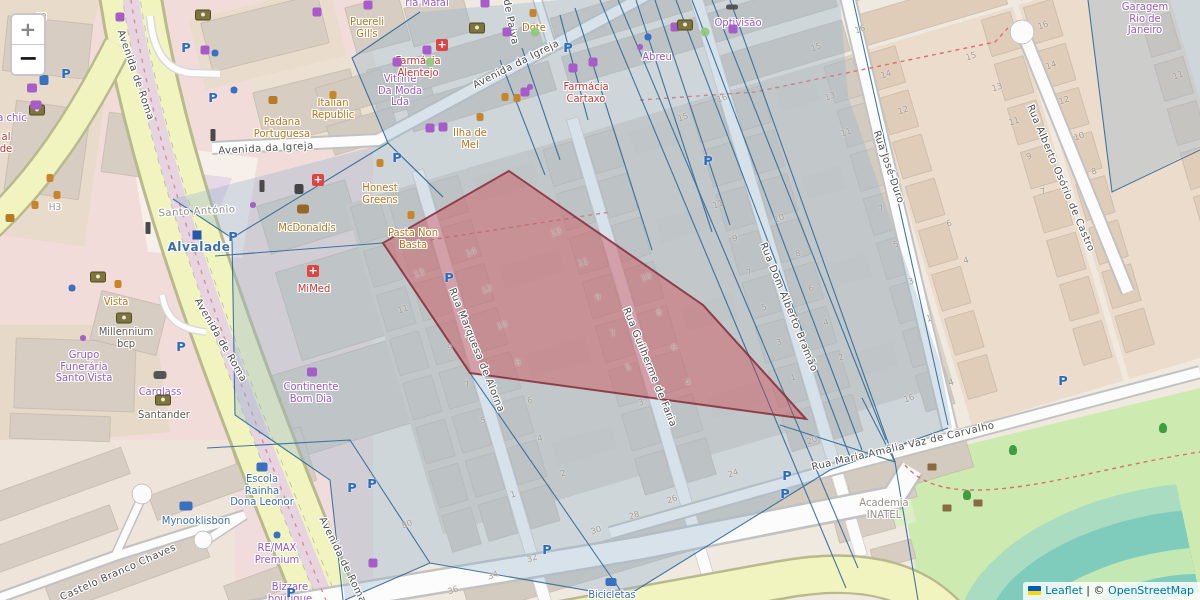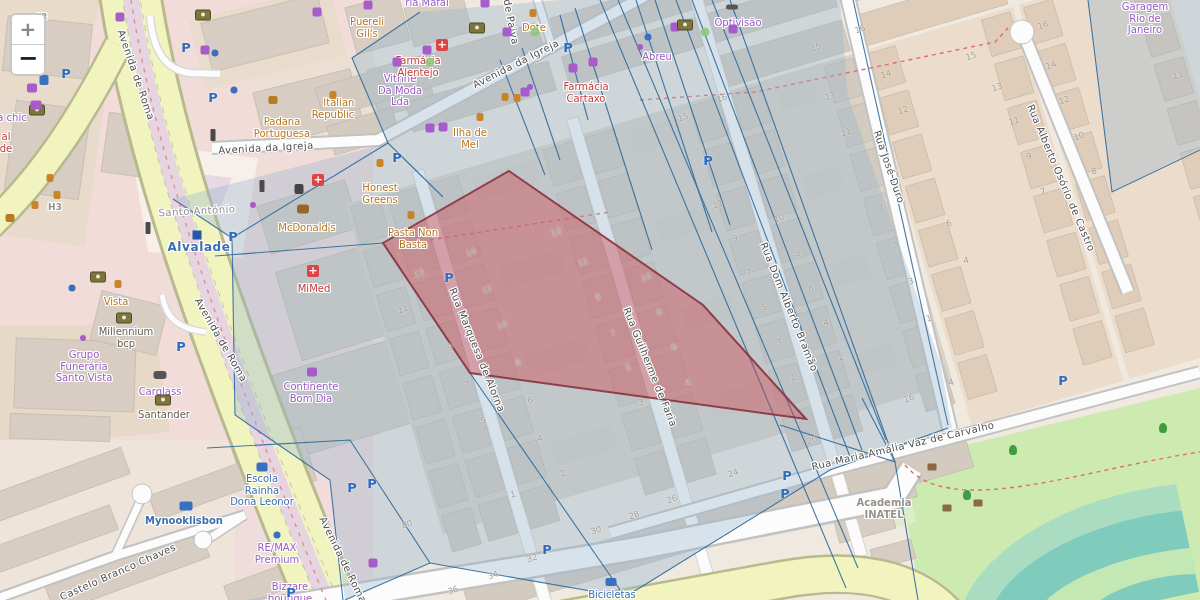--- a/index.html
+++ b/index.html
@@ -10,21 +10,21 @@
   .lbl{position:absolute;font-size:10px;line-height:1.15;text-align:center;white-space:nowrap;
        pointer-events:none;
        text-shadow:1px 0 0 #fff,-1px 0 0 #fff,0 1px 0 #fff,0 -1px 0 #fff,1px 1px 0 #fff,-1px -1px 0 #fff,1px -1px 0 #fff,-1px 1px 0 #fff;}
   .c-street{color:#4e4e4e;letter-spacing:.5px;}
   .c-muted{color:#8d8d8d;}
   .c-blue{color:#3b6fb0;}
   .c-purple{color:#9a5bc4;}
   .c-red{color:#c43a3a;}
   .c-orange{color:#b8761d;}
   .c-dark{color:#635d52;}
-  .c-gray{color:#97928a;font-weight:bold;}
+  .c-gray{color:#97928a;}
   .bold{font-weight:bold;letter-spacing:.6px;}
   .num{position:absolute;font-size:8.5px;color:#a49d94;transform:translate(-50%,-50%) rotate(-17deg);
        pointer-events:none;text-shadow:0 0 2px #fff;}
   .i{position:absolute;transform:translate(-50%,-50%);pointer-events:none;}
   .i-parking{color:#2e6cc0;font-weight:700;font-size:13px;text-shadow:0 0 2px #fff;}
   .i-pharmacy{width:12px;height:12px;background:#dd4444;border-radius:2px;color:#fff;
        font-size:11px;font-weight:700;line-height:11px;text-align:center;}
   .i-shop{width:9px;height:9px;background:#a75cc9;border-radius:2px;}
   .i-dot-blue{width:7px;height:7px;background:#3a70c0;border-radius:50%;}
   .i-dot-purple{width:6px;height:6px;background:#a75cc9;border-radius:50%;}
@@ -346,21 +346,21 @@
       <div class="lbl c-street" style="left: 650px; top: 367px; transform: translate(-50%, -50%) rotate(68deg);">Rua Guilherme de Faria</div>
       <div class="lbl c-street" style="left: 789px; top: 307px; transform: translate(-50%, -50%) rotate(68deg);">Rua Dom Alberto Bramão</div>
       <div class="lbl c-street" style="left: 889px; top: 167px; transform: translate(-50%, -50%) rotate(71deg);">Rua José Duro</div>
       <div class="lbl c-street" style="left: 1061px; top: 178px; transform: translate(-50%, -50%) rotate(67deg);">Rua Alberto Osório de Castro</div>
       <div class="lbl c-street" style="left: 903px; top: 446px; transform: translate(-50%, -50%) rotate(-13deg);">Rua Maria Amália Vaz de Carvalho</div>
       <div class="lbl c-street" style="left: 118px; top: 572px; transform: translate(-50%, -50%) rotate(-24deg);">Castelo Branco Chaves</div>
       <div class="lbl c-street c-muted" style="left: 197px; top: 211px; transform: translate(-50%, -50%) rotate(-3deg);">Santo António</div>
       <div class="lbl c-blue bold" style="left: 199px; top: 248px; transform: translate(-50%, -50%); font-size: 12px;">
         <div>Alvalade</div>
       </div>
-      <div class="lbl c-blue" style="left: 184px; top: 521px; transform: translate(-50%, -50%); font-weight: bold;">
+      <div class="lbl c-blue" style="left: 196px; top: 521px; transform: translate(-50%, -50%);">
         <div>Mynooklisbon</div>
       </div>
       <div class="lbl c-blue" style="left: 262px; top: 490px; transform: translate(-50%, -50%);">
         <div>Escola</div>
         <div>Rainha</div>
         <div>Dona Leonor</div>
       </div>
       <div class="lbl c-blue" style="left: 612px; top: 595px; transform: translate(-50%, -50%);">
         <div>Bicicletas</div>
       </div>
@@ -418,21 +418,21 @@
         <div>MiMed</div>
       </div>
       <div class="lbl c-red" style="left: 6px; top: 142px; transform: translate(-50%, -50%);">
         <div>al</div>
         <div>de</div>
       </div>
       <div class="lbl c-orange" style="left: 367px; top: 27px; transform: translate(-50%, -50%);">
         <div>Puereli</div>
         <div>Gil's</div>
       </div>
-      <div class="lbl c-orange" style="left: 333px; top: 108px; transform: translate(-50%, -50%); text-align: right;">
+      <div class="lbl c-orange" style="left: 333px; top: 108px; transform: translate(-50%, -50%);">
         <div>Italian</div>
         <div>Republic</div>
       </div>
       <div class="lbl c-orange" style="left: 282px; top: 127px; transform: translate(-50%, -50%);">
         <div>Padana</div>
         <div>Portuguesa</div>
       </div>
       <div class="lbl c-orange" style="left: 534px; top: 28px; transform: translate(-50%, -50%);">
         <div>Dote</div>
       </div>
@@ -631,13 +631,19 @@
       <div class="i i-car" style="left: 160px; top: 375px;"></div>
       <div class="i i-fuel" style="left: 44px; top: 80px;"></div>
       <div class="i i-glasses" style="left: 732px; top: 7px;"></div>
     </div>
 
   <div class="zoomctl">
     <a class="zin" href="#">+</a>
     <a class="zout" href="#">−</a>
   </div>
 
+  <div class="attrib">
+    <span class="flag"><i class="f-top"></i><i class="f-bot"></i></span><a href="#">Leaflet</a>
+    <span>|</span>
+    <span>©</span>
+    <a href="#">OpenStreetMap</a>
+  </div>
 </div>
 
 </body></html>

